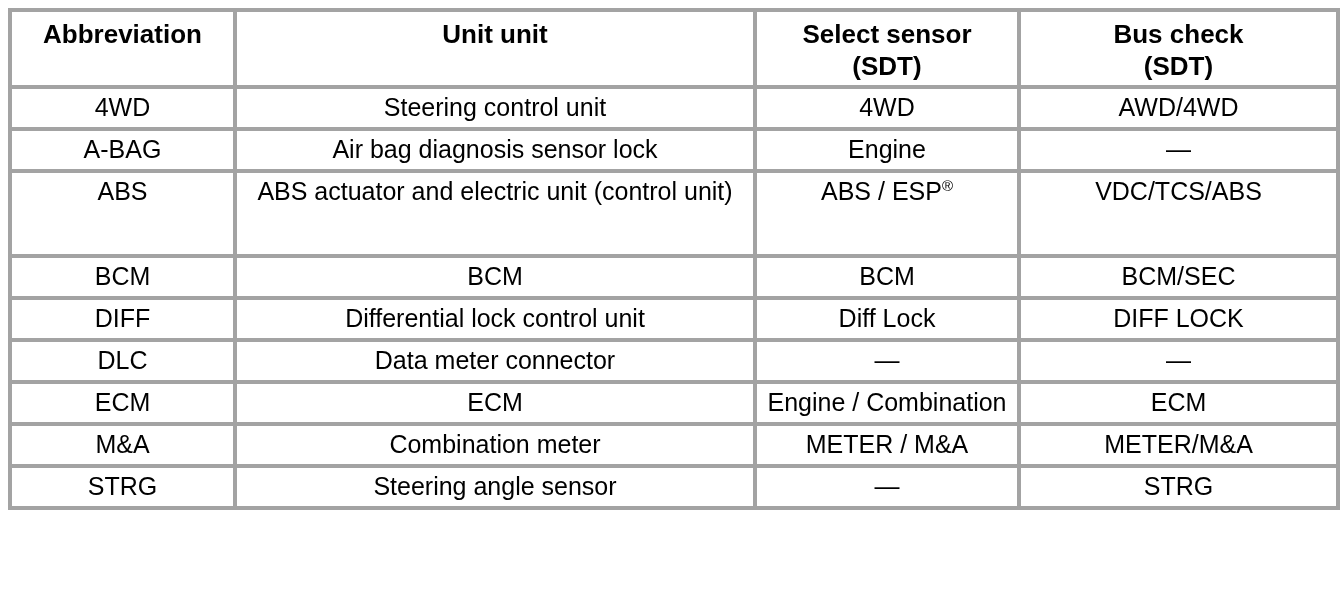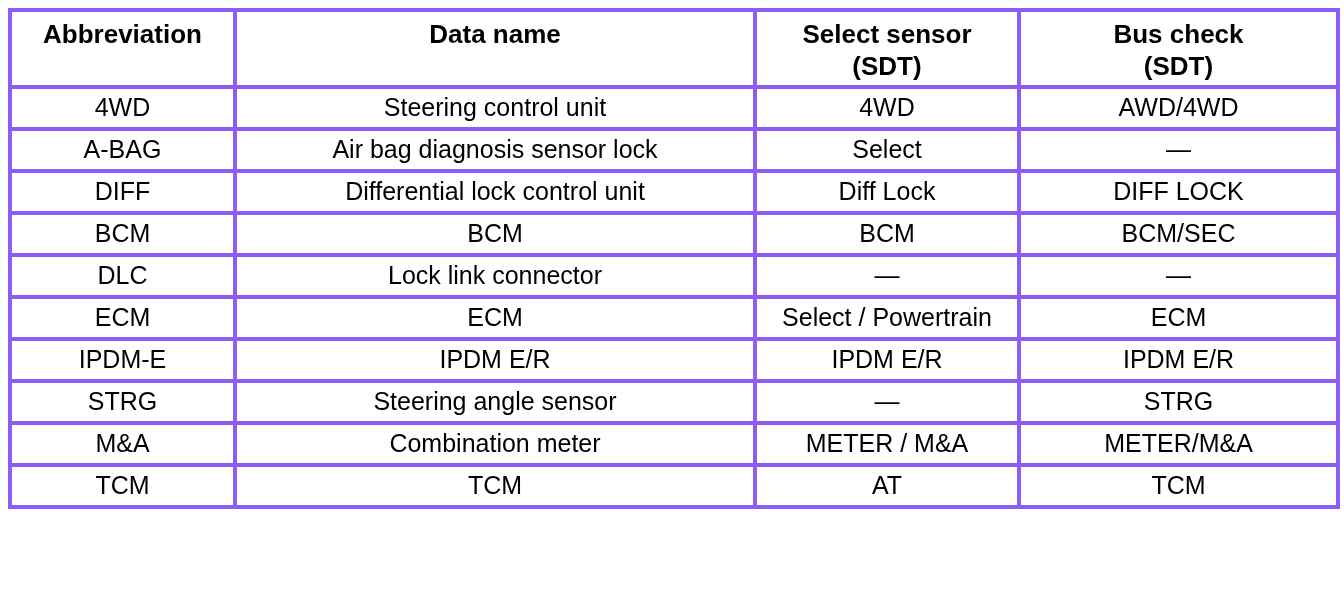--- a/index.html
+++ b/index.html
@@ -22,21 +22,21 @@
     table-layout: fixed;
     width: 1328px;
   }
   table.abbr-table col.c-abbr   { width: 225px; }
   table.abbr-table col.c-unit   { width: 520px; }
   table.abbr-table col.c-select { width: 264px; }
   table.abbr-table col.c-bus    { width: 319px; }
 
   table.abbr-table th,
   table.abbr-table td {
-    border: 4px solid #8b5cf6;
+    border: 4px solid #a3a3a3;
     text-align: center;
     vertical-align: top;
     box-sizing: border-box;
     overflow: hidden;
   }
   table.abbr-table th {
     font-size: 26px;
     font-weight: bold;
     line-height: 32px;
     padding: 6px 4px 2px 4px;
@@ -64,83 +64,77 @@
   <table class="abbr-table">
     <colgroup>
       <col class="c-abbr">
       <col class="c-unit">
       <col class="c-select">
       <col class="c-bus">
     </colgroup>
     <thead>
       <tr class="header-row">
         <th>Abbreviation</th>
-        <th>Data name</th>
+        <th>Unit unit</th>
         <th>Select sensor
 (SDT)</th>
         <th>Bus check
 (SDT)</th>
       </tr>
     </thead>
     <tbody>
       <tr class="body-row">
         <td>4WD</td>
         <td>Steering control unit</td>
         <td>4WD</td>
         <td>AWD/4WD</td>
       </tr>
       <tr class="body-row">
         <td>A-BAG</td>
         <td>Air bag diagnosis sensor lock</td>
-        <td>Select</td>
+        <td>Engine</td>
         <td>—</td>
+      </tr>
+      <tr class="body-row tall">
+        <td>ABS</td>
+        <td>ABS actuator and electric unit (control unit)</td>
+        <td><span>ABS / ESP</span><sup>®</sup></td>
+        <td>VDC/TCS/ABS</td>
+      </tr>
+      <tr class="body-row">
+        <td>BCM</td>
+        <td>BCM</td>
+        <td>BCM</td>
+        <td>BCM/SEC</td>
       </tr>
       <tr class="body-row">
         <td>DIFF</td>
         <td>Differential lock control unit</td>
         <td>Diff Lock</td>
         <td>DIFF LOCK</td>
       </tr>
       <tr class="body-row">
-        <td>BCM</td>
-        <td>BCM</td>
-        <td>BCM</td>
-        <td>BCM/SEC</td>
-      </tr>
-      <tr class="body-row">
         <td>DLC</td>
-        <td>Lock link connector</td>
+        <td>Data meter connector</td>
         <td>—</td>
         <td>—</td>
       </tr>
       <tr class="body-row">
         <td>ECM</td>
         <td>ECM</td>
-        <td>Select / Powertrain</td>
+        <td>Engine / Combination</td>
         <td>ECM</td>
-      </tr>
-      <tr class="body-row">
-        <td>IPDM-E</td>
-        <td>IPDM E/R</td>
-        <td>IPDM E/R</td>
-        <td>IPDM E/R</td>
-      </tr>
-      <tr class="body-row">
-        <td>STRG</td>
-        <td>Steering angle sensor</td>
-        <td>—</td>
-        <td>STRG</td>
       </tr>
       <tr class="body-row">
         <td>M&amp;A</td>
         <td>Combination meter</td>
         <td>METER / M&amp;A</td>
         <td>METER/M&amp;A</td>
       </tr>
       <tr class="body-row">
-        <td>TCM</td>
-        <td>TCM</td>
-        <td>AT</td>
-        <td>TCM</td>
+        <td>STRG</td>
+        <td>Steering angle sensor</td>
+        <td>—</td>
+        <td>STRG</td>
       </tr>
     </tbody>
   </table>
 </div>
 
 </body></html>

